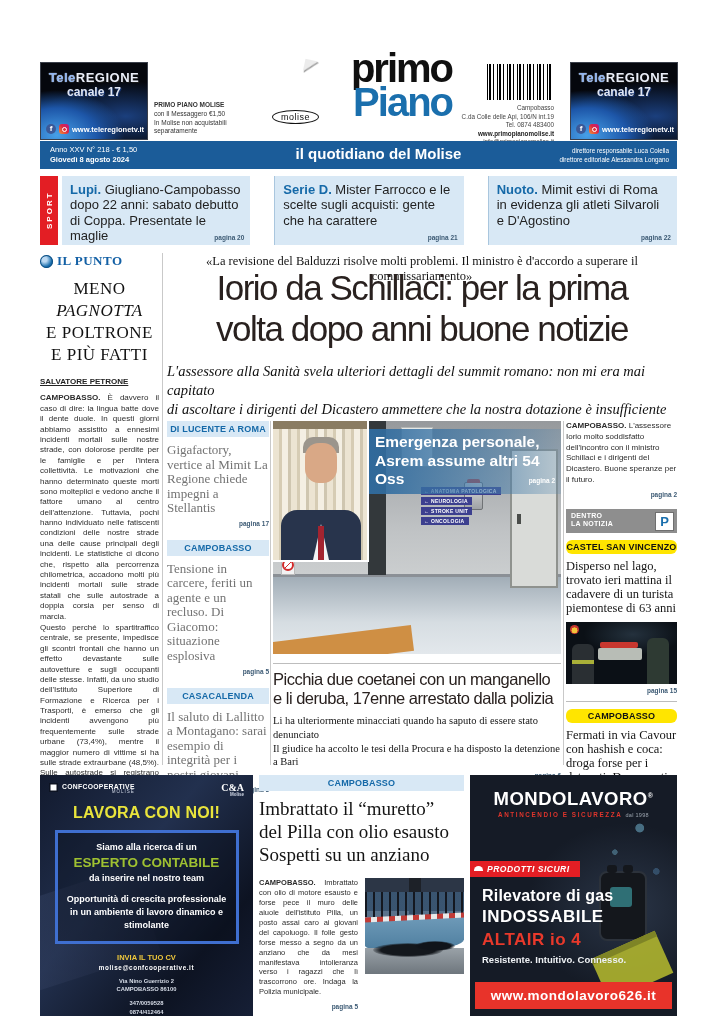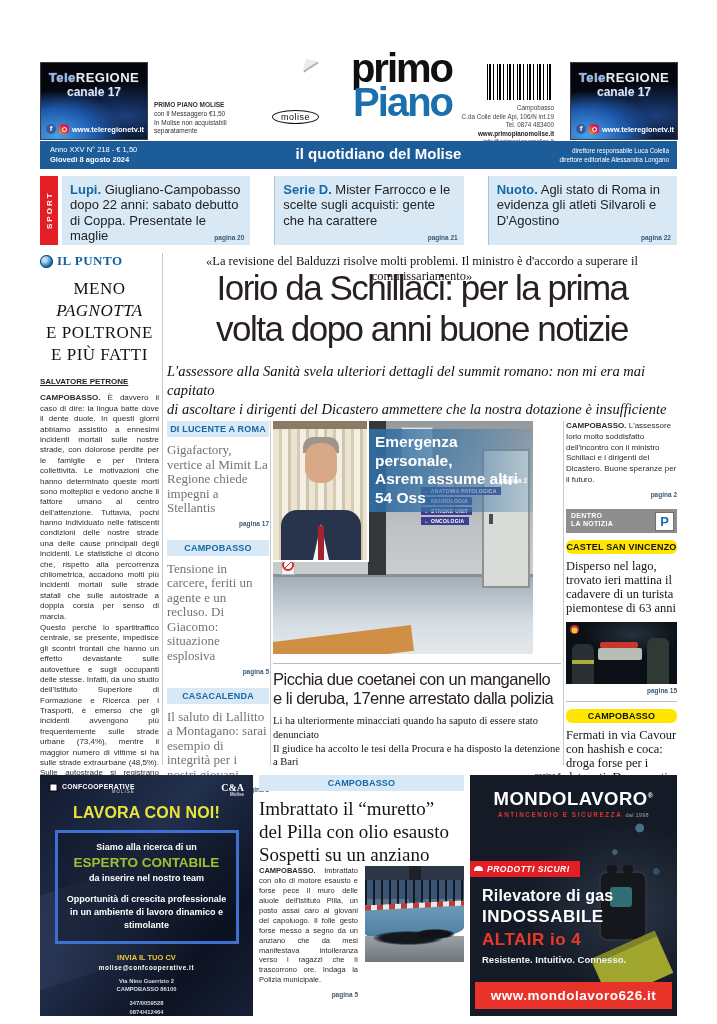--- a/index.html
+++ b/index.html
@@ -83,21 +83,21 @@
   .colA{position:absolute;left:167px;top:421px;width:102px;}
   .colB{position:absolute;left:273px;top:421px;width:288px;}
   .colC{position:absolute;left:566px;top:421px;width:111px;}
   .sec{margin-bottom:13px;}
   .sec-label{background:#d8e8f5;color:#1569a8;font-weight:bold;font-size:9px;text-align:center;
     padding:3px 0;letter-spacing:.2px;}
   .sec-h{font-family:"Liberation Serif",serif;font-size:13px;line-height:1.12;margin-top:6px;color:#737373;}
   .sec-pg{text-align:right;margin-top:4px;}
 
   
-  .photo{position:relative;width:260px;height:233px;overflow:hidden;background:#b9bcbe;}
+  .photo{position:relative;width:288px;height:233px;overflow:hidden;background:#b9bcbe;}
   .ph-wall{position:absolute;inset:0;height:68%;background:linear-gradient(180deg,#96999c,#c0c3c5 70%,#cccfd0);}
   .ph-floor{position:absolute;left:0;right:0;bottom:0;height:34%;
     background:linear-gradient(180deg,#9fabb5,#d6dde2 60%,#e3e8ec);}
   .ph-base{position:absolute;left:0;right:0;bottom:33%;height:3px;background:#8b9096;}
   .ph-orange{position:absolute;left:-10px;bottom:-6px;width:150px;height:26px;background:#cf8f44;transform:rotate(-7deg);}
   .ph-doorR{position:absolute;right:3px;top:12%;width:44px;height:58%;background:#d9dbd8;border:2px solid #8f928e;}
   .ph-knob{position:absolute;right:40px;top:40%;width:4px;height:10px;background:#4a4d4a;}
   .ph-darkdoor{position:absolute;left:95px;top:0;width:18px;height:66%;background:#33383b;}
   .ph-paper{position:absolute;left:128px;top:6px;width:30px;height:38px;background:#e6e8e6;border:1px solid #b4b6b4;}
   .ph-disp{position:absolute;right:78px;top:26%;width:17px;height:26px;background:linear-gradient(180deg,#d9dadb,#9fa2a5);
@@ -170,21 +170,21 @@
   .ad1-b1{font-size:9px;font-weight:bold;}
   .ad1-b2{font-size:13.5px;font-weight:800;color:#9fc131;margin-top:3px;}
   .ad1-b3{font-size:9px;font-weight:bold;margin-top:3px;}
   .ad1-b4{font-size:9px;font-weight:bold;margin-top:10px;line-height:1.45;}
   .ad1-cv{position:relative;text-align:center;color:#f0c93c;font-weight:bold;font-size:7.5px;margin-top:9px;}
   .ad1-email{position:relative;text-align:center;font-size:6.3px;font-weight:bold;letter-spacing:.6px;margin-top:2px;}
   .ad1-sm{position:relative;text-align:center;font-size:5.8px;font-weight:bold;color:#d7dde8;margin-top:6px;line-height:1.45;}
 
   .bart{position:absolute;left:259px;top:775px;width:205px;}
   .bart-h{font-family:"Liberation Serif",serif;font-size:19px;line-height:1.2;margin-top:7px;color:#141414;}
-  .bart-row{display:flex;gap:7px;margin-top:0;}
+  .bart-row{display:flex;gap:7px;margin-top:12px;}
   .bart-body{width:99px;font-size:7.5px;line-height:1.32;text-align:justify;color:#2c2c2c;}
   .bart-pg{text-align:right;margin-top:6px;}
   .mphoto{position:relative;width:99px;height:96px;overflow:hidden;background:linear-gradient(180deg,#2e3a4c 0 30%,#4a6а84 30%);}
   .mp-sky{position:absolute;inset:0;height:34%;background:#2c3646;}
   .mp-tree{position:absolute;left:44px;top:0;width:12px;height:36px;background:#1d2128;}
   .mp-rail{position:absolute;left:0;right:0;top:14%;height:26%;
     background:repeating-linear-gradient(90deg,#141820 0 2px,rgba(60,90,120,.85) 2px 8px);}
   .mp-wall{position:absolute;left:0;right:0;top:40%;height:34%;background:linear-gradient(180deg,#6e9ab8,#4f7fa0);
     border-radius:0 0 40% 10%/0 0 30% 10%;}
   .mp-tape{position:absolute;left:0;right:0;top:38%;height:5px;
@@ -287,21 +287,21 @@
     <div class="sport-items">
       <div class="sport-item">
         <span class="sport-lead">Lupi.</span><span> Giugliano-Campobasso dopo 22 anni: sabato debutto di Coppa. Presentate le maglie</span>
         <span class="pg">pagina 20</span>
       </div>
       <div class="sport-item">
         <span class="sport-lead">Serie D.</span><span> Mister Farrocco e le scelte sugli acquisti: gente che ha carattere</span>
         <span class="pg">pagina 21</span>
       </div>
       <div class="sport-item">
-        <span class="sport-lead">Nuoto.</span><span> Agli stato di Roma in evidenza gli atleti Silvaroli e D'Agostino</span>
+        <span class="sport-lead">Nuoto.</span><span> Mimit estivi di Roma in evidenza gli atleti Silvaroli e D'Agostino</span>
         <span class="pg">pagina 22</span>
       </div>
     </div>
   </div>
 
   <div class="punto">
     <div class="punto-head">
       <span class="punto-globe"></span>
       <span>IL PUNTO</span>
     </div>

